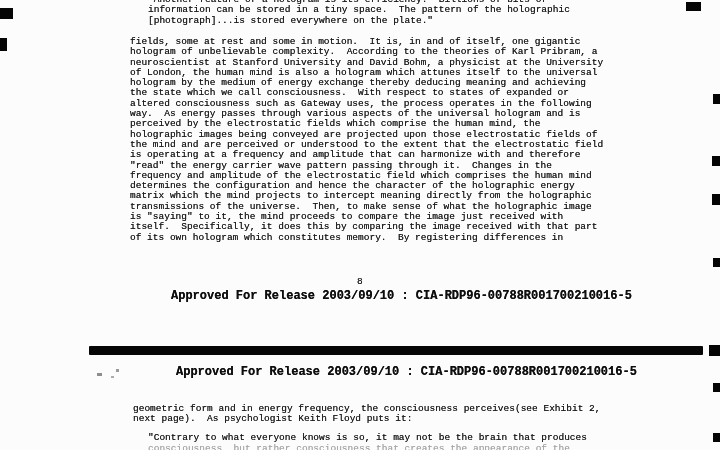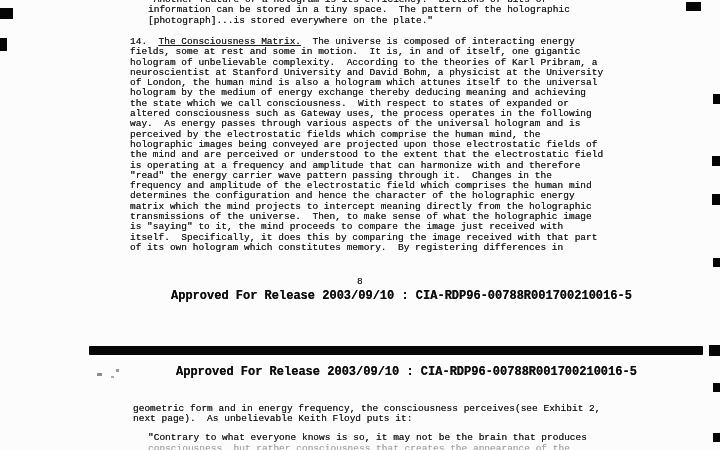--- a/index.html
+++ b/index.html
@@ -47,21 +47,20 @@
 </head>
 <body>
 
 <div class="canvas">
 
   <div class="quote-fragment mono">"Another feature of a hologram is its efficiency.  Billions of bits of
 information can be stored in a tiny space.  The pattern of the holographic
 [photograph]...is stored everywhere on the plate."</div>
 
   <div class="para14">
-    <div class="mono"><span>14.  </span><span class="u">The Consciousness Matrix.</span><span>  The universe is composed of interacting energy</span></div>
     <div class="mono">fields, some at rest and some in motion.  It is, in and of itself, one gigantic
 hologram of unbelievable complexity.  According to the theories of Karl Pribram, a
 neuroscientist at Stanford University and David Bohm, a physicist at the University
 of London, the human mind is also a hologram which attunes itself to the universal
 hologram by the medium of energy exchange thereby deducing meaning and achieving
 the state which we call consciousness.  With respect to states of expanded or
 altered consciousness such as Gateway uses, the process operates in the following
 way.  As energy passes through various aspects of the universal hologram and is
 perceived by the electrostatic fields which comprise the human mind, the
 holographic images being conveyed are projected upon those electrostatic fields of
@@ -79,21 +78,21 @@
 
   <div class="page-number mono">8</div>
 
   <div class="stamp stamp-footer">Approved For Release 2003/09/10 : CIA-RDP96-00788R001700210016-5</div>
 
   <div class="separator-bar"></div>
 
   <div class="stamp stamp-header2">Approved For Release 2003/09/10 : CIA-RDP96-00788R001700210016-5</div>
 
   <div class="body2 mono">geometric form and in energy frequency, the consciousness perceives(see Exhibit 2,
-next page).  As unbelievable Keith Floyd puts it:</div>
+next page).  As psychologist Keith Floyd puts it:</div>
 
   <div class="quote2 mono">"Contrary to what everyone knows is so, it may not be the brain that produces</div>
 
   <div class="quote2-faded mono">consciousness, but rather consciousness that creates the appearance of the</div>
 
   <div class="artifact a1"></div>
   <div class="artifact a2"></div>
   <div class="artifact a3"></div>
   <div class="artifact a4"></div>
   <div class="artifact a5"></div>

